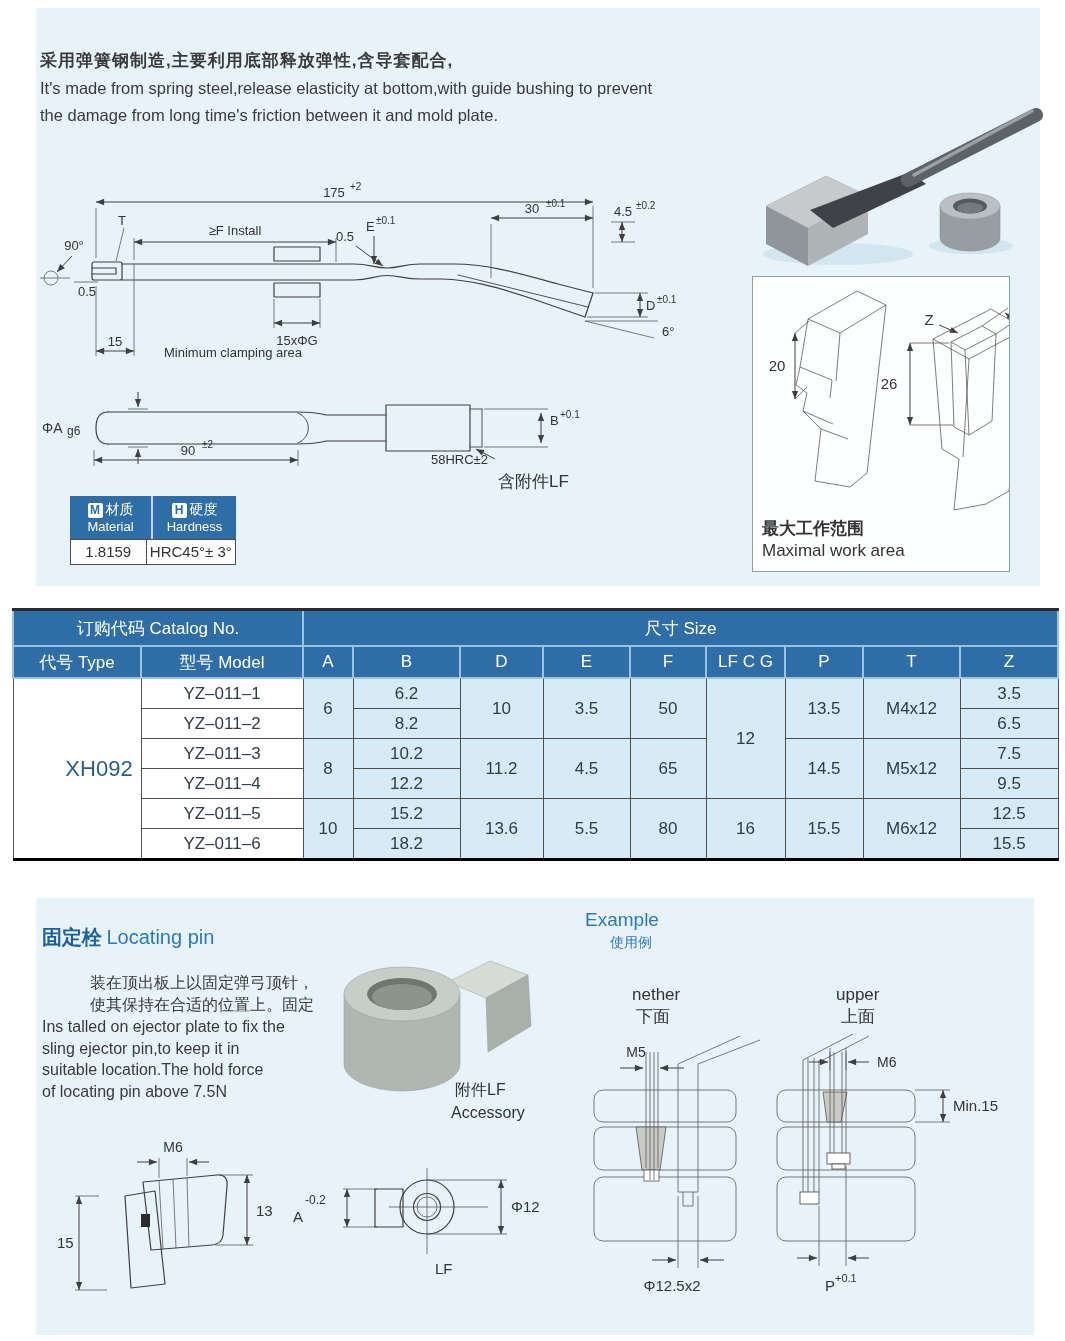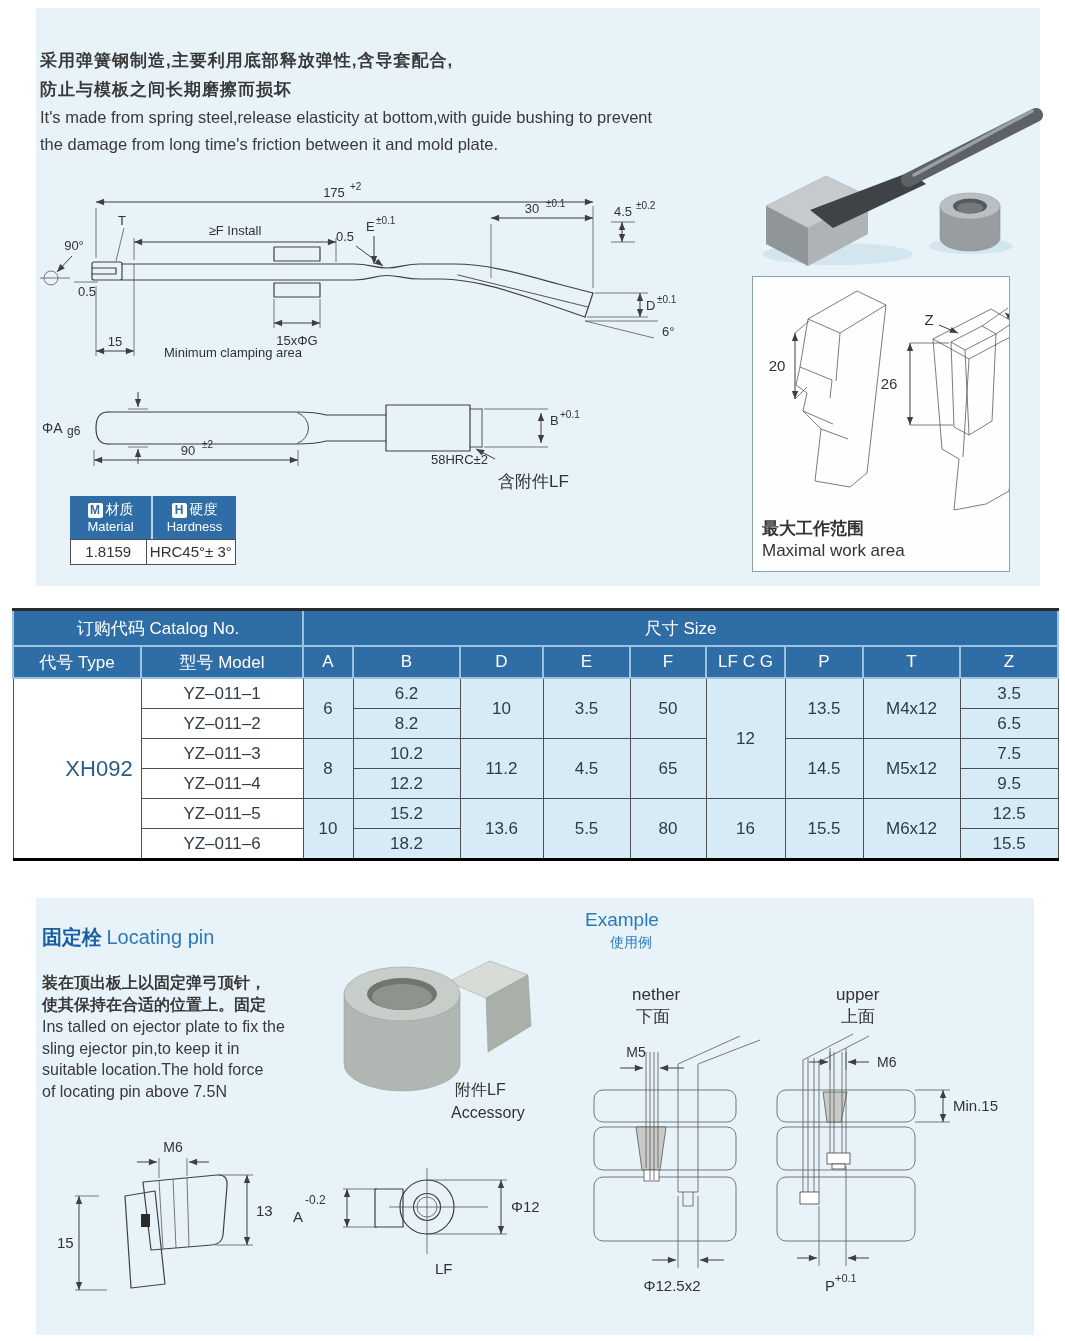--- a/index.html
+++ b/index.html
@@ -42,21 +42,21 @@
   .cat tr.h1 th{height:34px;}
   .cat tr.h2 th{height:30px;}
   .cat td{border:1px solid #4e4e4e;font-size:17px;color:#2e3c48;text-align:center;height:29px;padding:0;background:#fff;}
   .cat td.blue{background:#d6ebf5;}
   .cat td.type-cell{font-size:22px;color:#2a5d85;background:#fff;padding-left:44px;}
   
   .loc-title{position:absolute;left:42px;top:924px;}
   .loc-title .zh{font-size:20px;font-weight:bold;color:#1a5fa0;}
   .loc-title .en{font-size:20px;color:#2b7ab8;}
   .loc-para{position:absolute;left:42px;top:972px;width:310px;}
-  .loc-para .zh{font-size:16px;font-weight:bold;color:#3a3a3a;line-height:22px;}
+  .loc-para .zh{font-size:16px;font-weight:normal;color:#3a3a3a;line-height:22px;margin-left:48px;}
   .loc-para .en{font-size:16px;color:#3a3a3a;line-height:21.5px;}
   .acc-lbl{position:absolute;font-size:16px;color:#333;}
   .ex-title{position:absolute;left:585px;top:908px;color:#2b7ab8;}
   .ex-title .en{font-size:19px;line-height:23px;}
   .ex-title .zh{font-size:14px;line-height:22px;margin-left:25px;}
   .side-lbl{position:absolute;font-size:17px;color:#333;line-height:22px;}
 </style>
 </head>
 <body>
 
@@ -69,21 +69,20 @@
 </svg>
 
 <div class="page">
 
   <div class="panel" style="left:36px;top:8px;width:1004px;height:578px;"></div>
 
   <div class="panel" style="left:36px;top:898px;width:998px;height:437px;"></div>
 
   <div class="intro">
     <div class="zh">采用弹簧钢制造,主要利用底部释放弹性,含导套配合,</div>
-    <div class="zh">防止与模板之间长期磨擦而损坏</div>
     <div class="en">It's made from spring steel,release elasticity at bottom,with guide bushing to prevent</div>
     <div class="en">the damage from long time's friction between it and mold plate.</div>
   </div>
 
   <svg class="abs" style="left:36px;top:178px;" width="660" height="200" viewBox="0 0 660 200">
     <g class="part">
       <rect x="56" y="84" width="30" height="18" rx="2"></rect>
       <path d="M56,90 h24 M56,96 h24 M80,90 v6"></path>
       <path d="M86,86 H318 C334,86 338,90 351,90 C364,90 368,86 384,86 H418 C450,86 478,94 522,106 L557,115"></path>
       <path d="M86,102 H318 C334,102 338,97.5 351,97.5 C364,97.5 368,101 384,101 H406 C434,102 458,108 494,120 L549,139"></path>

